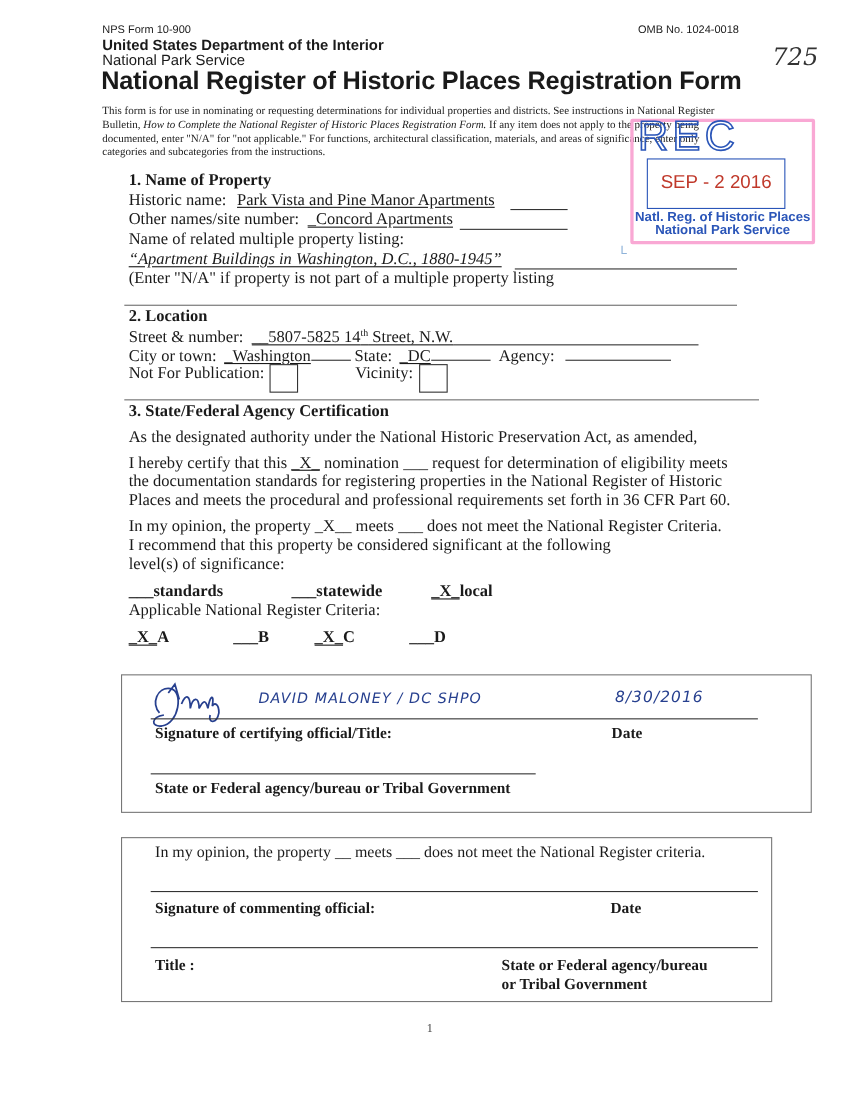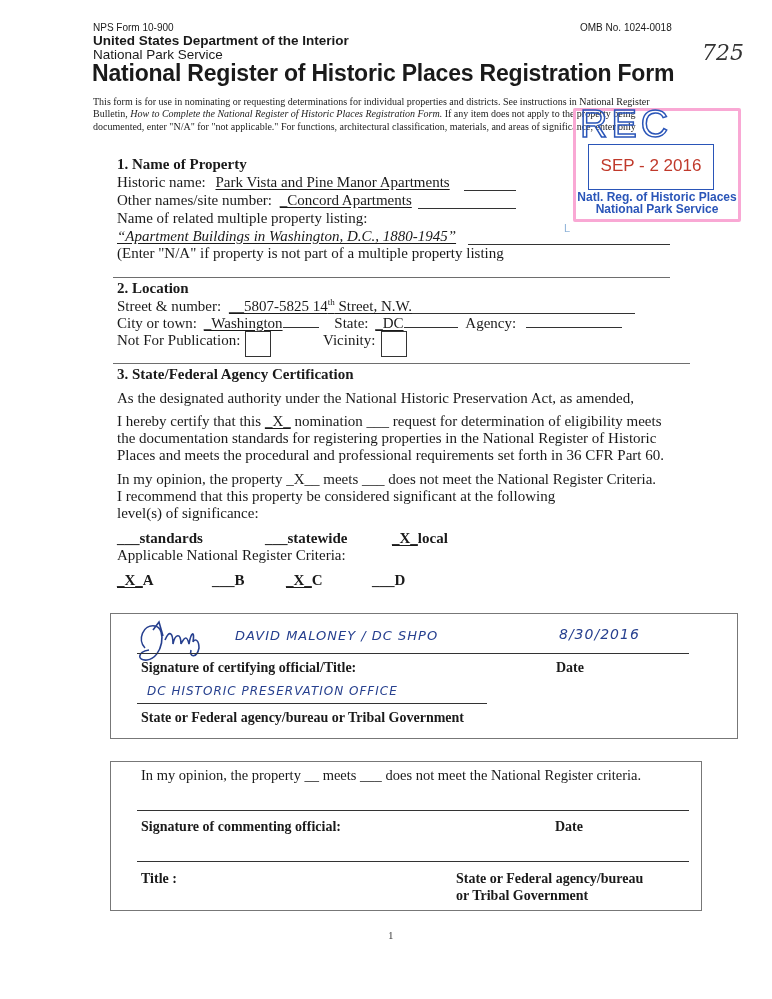--- a/index.html
+++ b/index.html
@@ -25,20 +25,21 @@
 <div class="abs sans" style="left:580px;top:22px;font-size:10px;">OMB No. 1024-0018</div>
 <div class="abs sans b" style="left:93px;top:33px;font-size:13.5px;">United States Department of the Interior</div>
 <div class="abs sans" style="left:93px;top:47px;font-size:13.5px;">National Park Service</div>
 <div class="abs sans b" style="left:92px;top:60px;font-size:23px;letter-spacing:-0.2px;">National Register of Historic Places Registration Form</div>
 <div class="abs" style="left:702px;top:40px;font-size:22px;font-family:'DejaVu Serif',serif;font-style:italic;color:#333;">725</div>
 
 <div class="abs serif" style="left:93px;top:96px;font-size:10px;line-height:12.3px;color:#222;">
   <div>This form is for use in nominating or requesting determinations for individual properties and districts.  See instructions in National Register</div>
   <div><span>Bulletin, </span><i>How to Complete the National Register of Historic Places Registration Form.</i><span>  If any item does not apply to the property being</span></div>
   <div>documented, enter "N/A" for "not applicable."  For functions, architectural classification, materials, and areas of significance, enter only</div>
+  <div>categories and subcategories from the instructions.</div>
 </div>
 
 <div class="stamp">
   <div class="abs sans" style="left:4px;top:-8px;font-size:38px;letter-spacing:4px;color:transparent;-webkit-text-stroke:1.5px #2a55b8;">REC</div>
   <div class="stamp-inner">
     <div class="abs sans" style="left:0;right:0;top:11px;text-align:center;font-size:17px;color:#c0392b;">SEP - 2 2016</div>
   </div>
   <div class="abs sans b" style="left:0;width:162px;top:80px;text-align:center;font-size:12px;line-height:12px;">Natl. Reg. of Historic Places</div>
   <div class="abs sans b" style="left:0;width:162px;top:92px;text-align:center;font-size:12px;line-height:12px;">National Park Service</div>
 </div>
@@ -64,21 +65,21 @@
 
 <div class="abs serif b" style="left:117px;top:280px;font-size:15px;">2.   Location</div>
 <div class="abs serif" style="left:117px;top:297px;font-size:15px;">
   <span>Street &amp; number:</span>
   <span class="u" style="margin-left:4px;"><span>__5807-5825 14</span><sup style="font-size:9px;">th</sup><span> Street, N.W.</span></span>
 </div>
 <div class="line" style="left:412px;top:313px;width:223px;"></div>
 <div class="abs serif" style="left:117px;top:315px;font-size:15px;">
   <span>City or town:</span>
   <span class="u" style="margin-left:3px;">_Washington</span><span style="display:inline-block;width:36px;border-bottom:1.3px solid #333;height:12px;"></span>
-  <span style="margin-left:12px;">State:</span>
+  <span style="margin-left:0;">State:</span>
   <span class="u" style="margin-left:3px;">_DC</span><span style="display:inline-block;width:54px;border-bottom:1.3px solid #333;height:12px;"></span>
   <span style="margin-left:4px;">Agency:</span>
   <span style="display:inline-block;width:96px;border-bottom:1.3px solid #333;height:12px;margin-left:6px;"></span>
 </div>
 <div class="abs serif" style="left:117px;top:332px;font-size:15px;">Not For Publication:</div>
 <div class="cb" style="left:245px;top:331px;"></div>
 <div class="abs serif" style="left:323px;top:332px;font-size:15px;">Vicinity:</div>
 <div class="cb" style="left:381px;top:331px;"></div>
 
 <div class="hr" style="left:113px;top:363px;width:577px;"></div>
@@ -113,21 +114,20 @@
 
 <div class="box" style="left:110px;top:613px;width:590px;height:124px;padding-left:36px;">
   <svg class="abs" style="left:22px;top:4px;" width="90" height="46" viewBox="0 0 90 46">
     <path d="M12 30 C 4 22, 10 6, 22 8 C 34 10, 30 40, 14 42 C 4 43, 4 34, 16 32 M20 12 L26 4 L30 18 M32 22 C 36 12, 40 14, 40 26 C 42 16, 48 14, 48 26 C 52 18, 54 18, 56 26 C 58 14, 62 12, 60 24 C 62 20, 66 22, 66 30 C 64 40, 56 40, 58 32" fill="none" stroke="#27408f" stroke-width="1.6"></path>
   </svg>
   <div class="abs hand" style="left:124px;top:14px;font-size:13px;">DAVID MALONEY  / DC SHPO</div>
   <div class="abs hand" style="left:448px;top:12px;font-size:14px;">8/30/2016</div>
   <div class="line" style="left:26px;top:39px;width:552px;border-top-width:1.6px;"></div>
   <div class="abs serif b" style="left:30px;top:46px;font-size:14px;">Signature of certifying official/Title:</div>
   <div class="abs serif b" style="left:445px;top:46px;font-size:14px;">Date</div>
-  <div class="abs hand" style="left:36px;top:70px;font-size:12px;">DC  HISTORIC  PRESERVATION  OFFICE</div>
   <div class="line" style="left:26px;top:89px;width:350px;border-top-width:1.4px;"></div>
   <div class="abs serif b" style="left:30px;top:96px;font-size:14px;">State or Federal agency/bureau or Tribal Government</div>
 </div>
 
 <div class="box" style="left:110px;top:761px;width:590px;height:148px;">
   <div class="abs serif" style="left:30px;top:5px;font-size:14.5px;">
     <span>In my opinion, the property </span>
     <span>__</span><span> meets </span><span>___</span><span> does not meet the National Register criteria.</span>
   </div>
   <div class="line" style="left:26px;top:48px;width:552px;border-top-width:1.6px;"></div>

